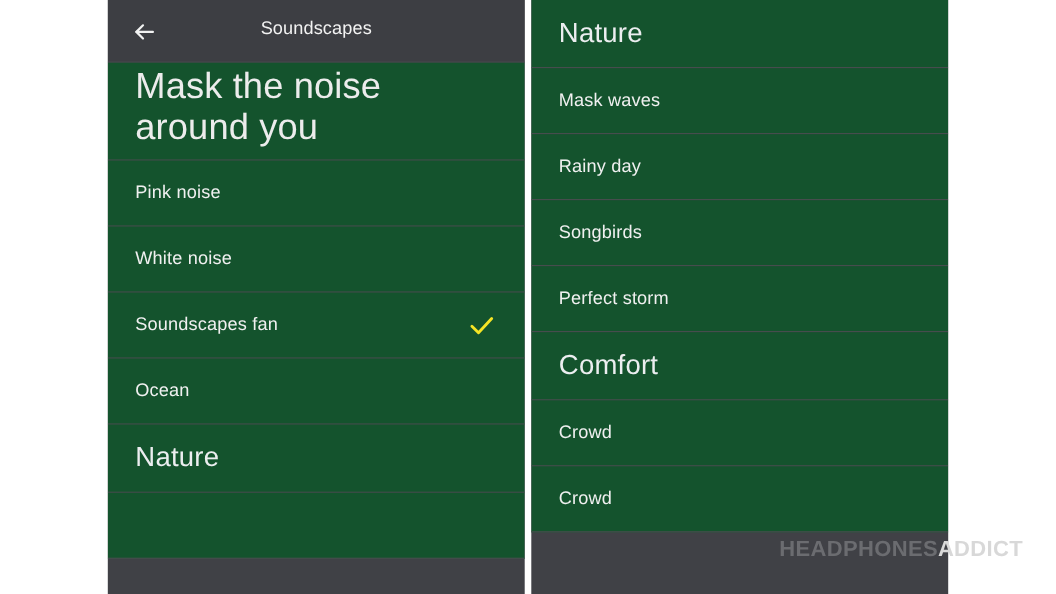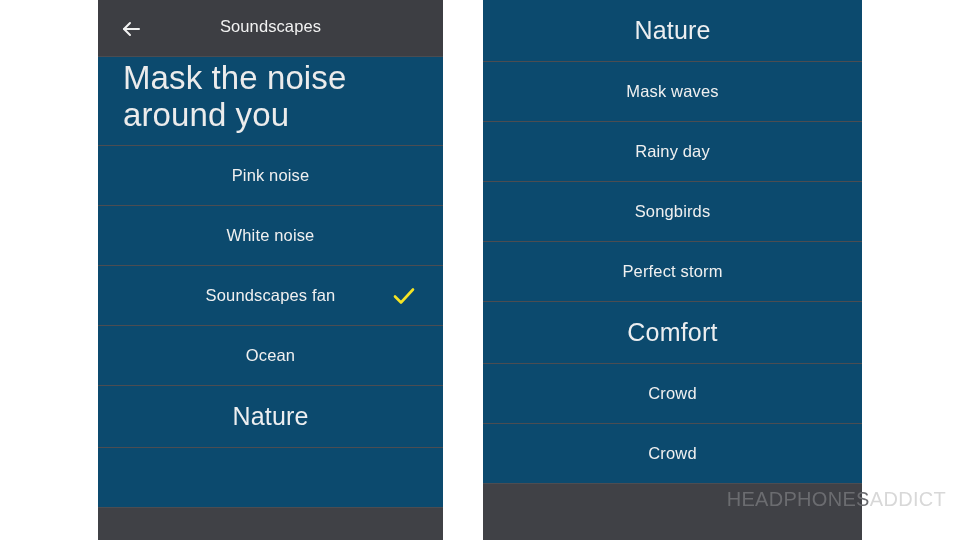--- a/index.html
+++ b/index.html
@@ -21,21 +21,21 @@
 
   
   .panel {
     position: absolute;
     top: 0;
     height: 540px;
     background: #404146;
     overflow: hidden;
   }
 
-  #panel-left  { left: 98px;  width: 345px; }
+  #panel-left  { left: 98px;  width: 379px; }
   #panel-right { left: 483px; width: 379px; }
 
   
   .appbar {
     position: relative;
     height: 57px;
     background: #3d3e43;
     border-bottom: 1px solid #4b4c51;
     box-sizing: border-box;
   }
@@ -61,25 +61,24 @@
     color: #f2f2f2;
     font-size: 16.5px;
     letter-spacing: .1px;
   }
 
   
   .row {
     position: relative;
     box-sizing: border-box;
     border-bottom: 1px solid #4c4d52;
-    background: #0c4a6e;
+    background: #14532d;
     display: flex;
     align-items: center;
     padding: 0 25px;
-    justify-content: center;
   }
 
   .row.item    { height: 60px; }
   .row.section { height: 62px; }
   .row.intro   { height: 89px; align-items: flex-start; padding-top: 0; }
   .row.blank   { height: 60px; }
 
   .item-label {
     color: #f0f0f0;
     font-size: 16.5px;
@@ -114,24 +113,24 @@
     height: 26px;
     display: flex;
     align-items: center;
     justify-content: center;
   }
   .check svg { display: block; }
 
   
   #watermark {
     position: absolute;
-    right: 14px;
+    right: 30px;
     bottom: 29px;
     font-size: 20px;
-    font-weight: normal;
+    font-weight: bold;
     letter-spacing: .3px;
     white-space: nowrap;
     pointer-events: none;
   }
   #watermark .wm-a { color: #6b6c70; }
   #watermark .wm-b { color: #d8d8d8; }
 </style>
 </head>
 <body>
 

